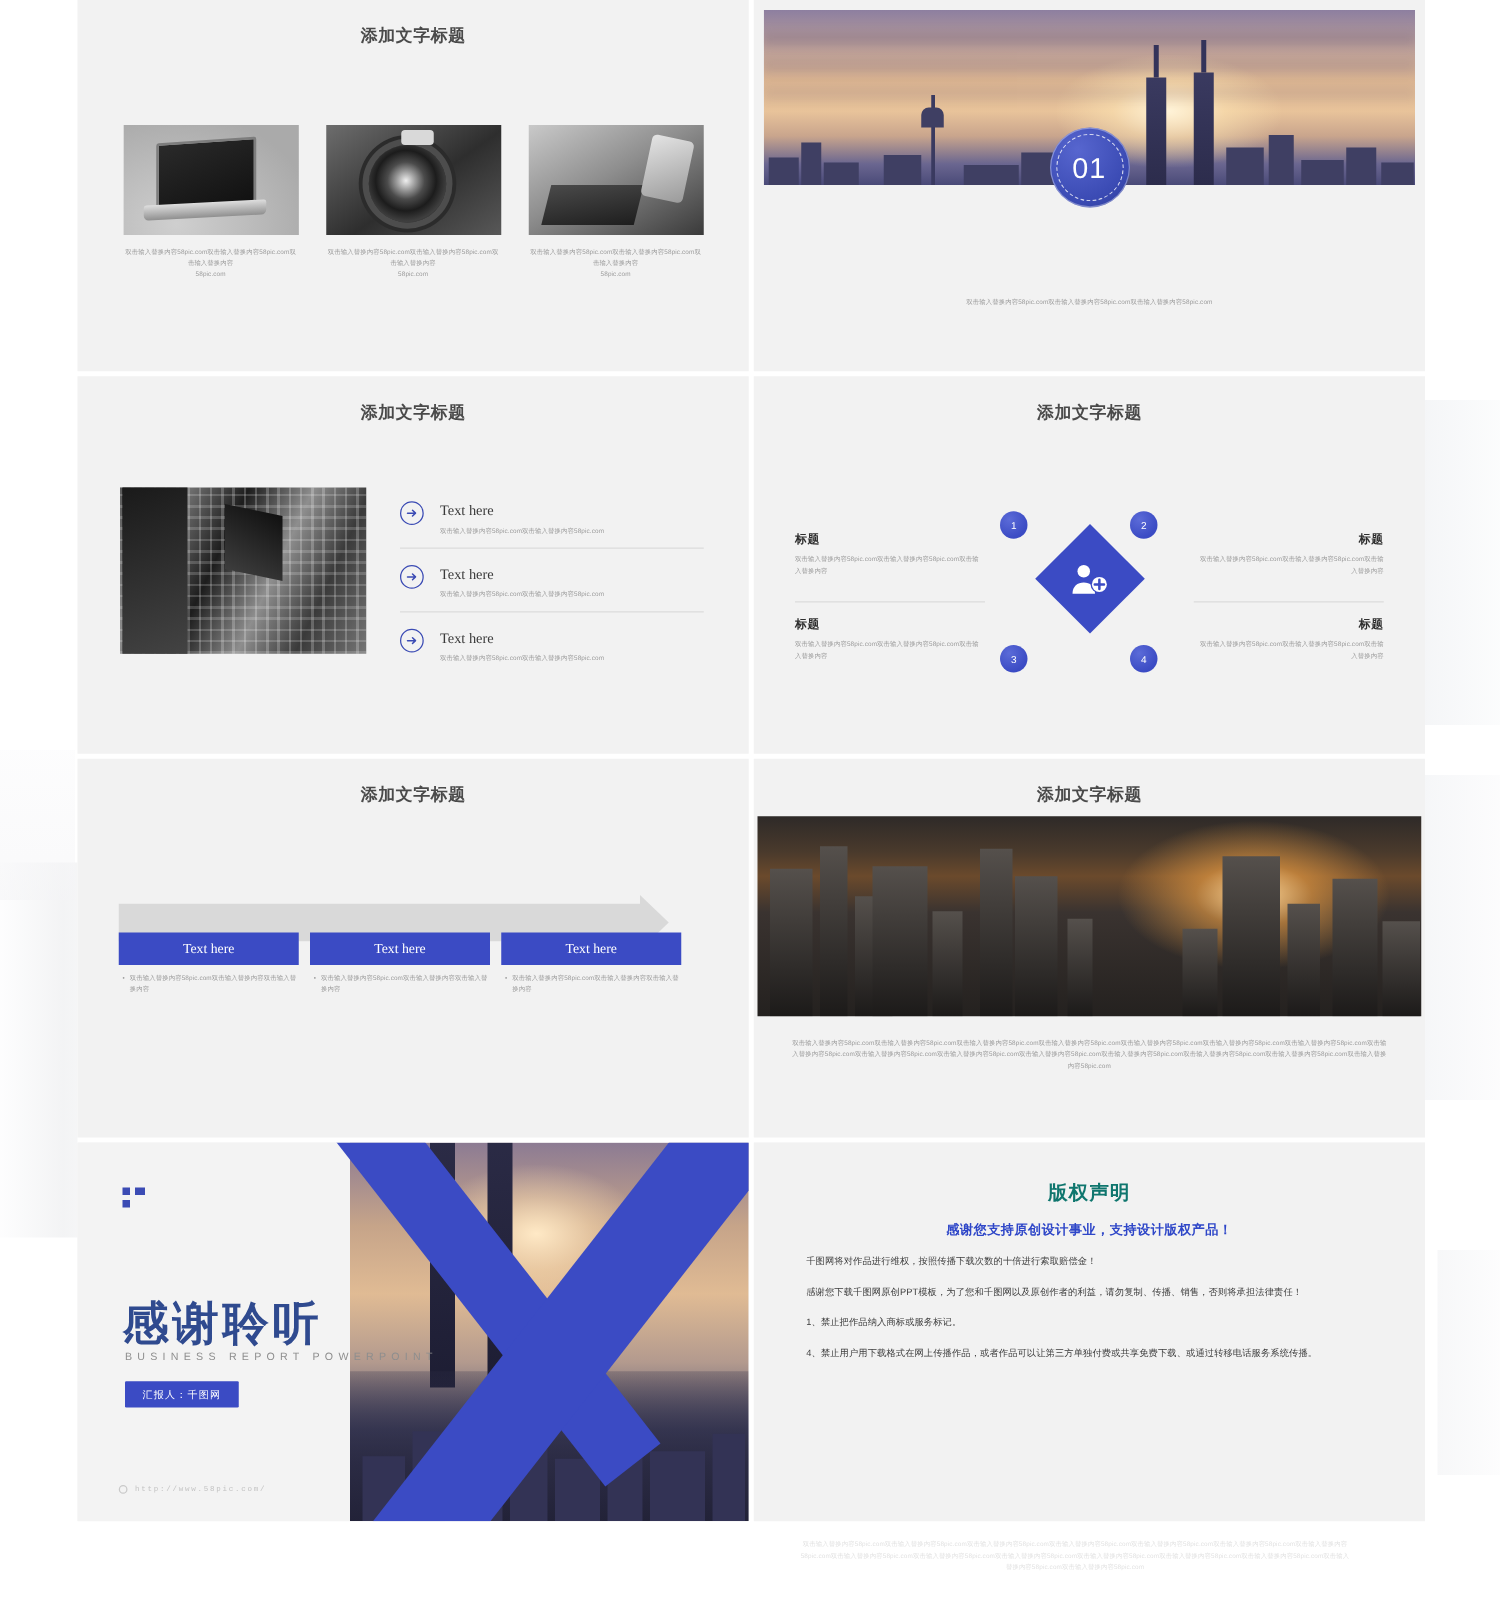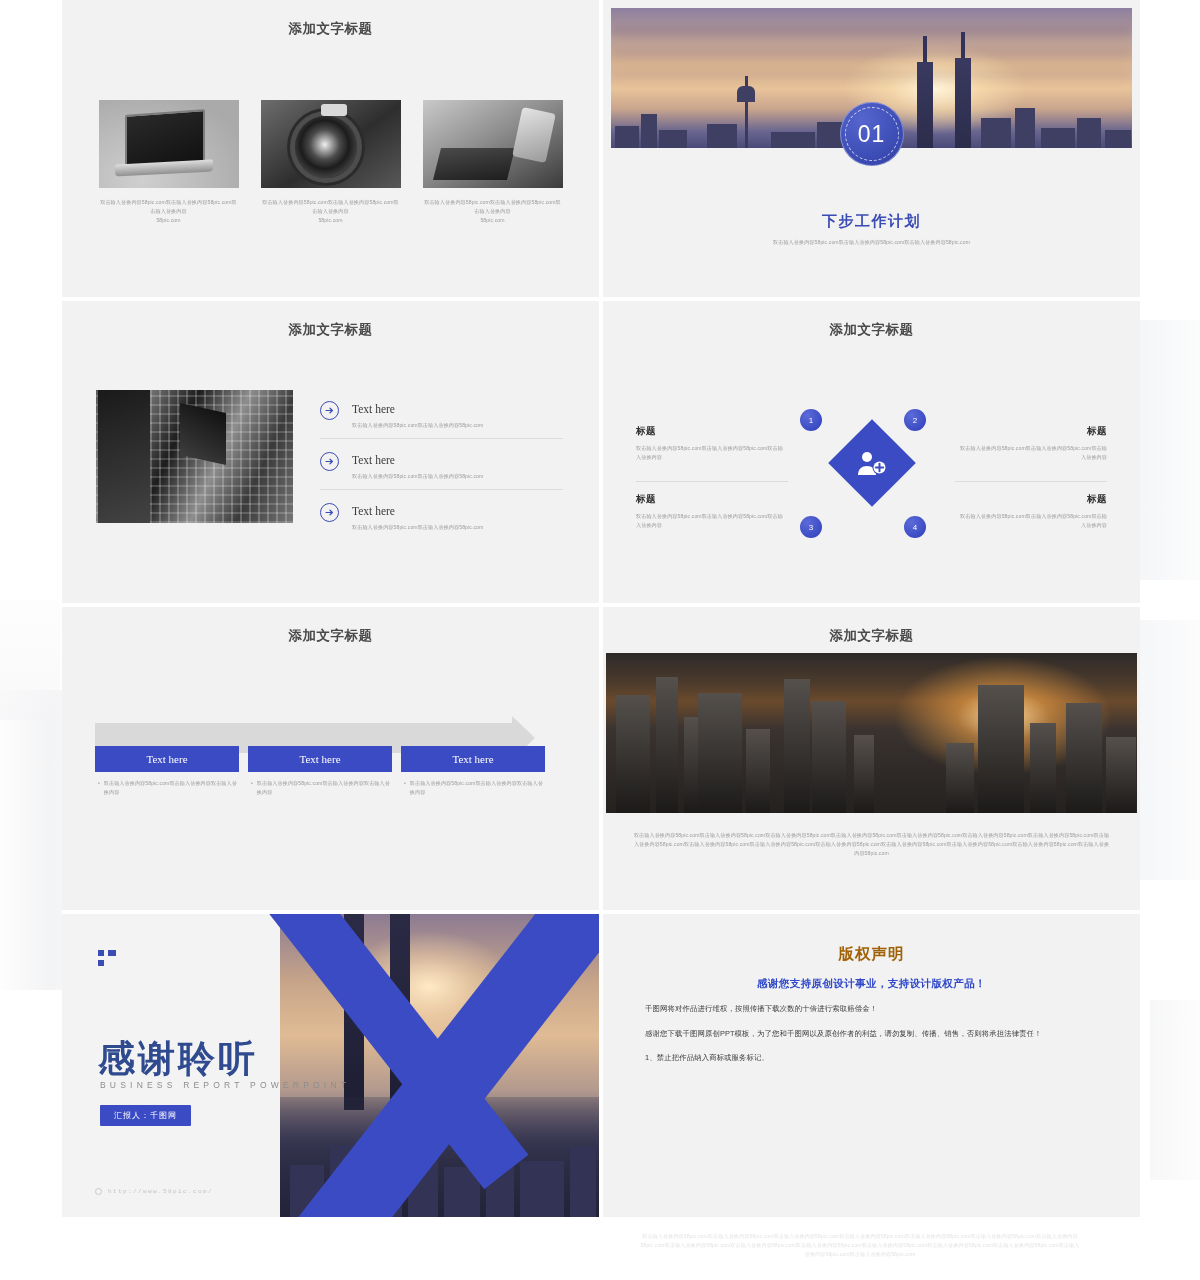--- a/index.html
+++ b/index.html
@@ -183,21 +183,21 @@
     color:#2f4a8f; letter-spacing:3px; }
   .ty-sub { position:absolute; left:38px; top:166px; font-size:8.5px; color:#8e8e8e; letter-spacing:4.2px; }
   .ty-badge { position:absolute; left:38px; top:191px; background:#3b4bc4; color:#fff;
     font-size:8px; padding:5px 14px; letter-spacing:1px; border-radius:1px; }
   .ty-url { position:absolute; left:33px; bottom:22px; display:flex; align-items:center; gap:6px;
     font-size:6px; color:#c3c3c3; letter-spacing:1.4px; font-family:"Liberation Mono", monospace; }
   .ty-url .globe { width:7px; height:7px; border-radius:50%; border:1px solid #c9c9c9; }
 
   
   .cr { position:absolute; inset:0; background:#f2f2f2; padding:0 42px; }
-  .cr-h1 { text-align:center; margin-top:30px; font-size:15.5px; font-weight:bold; color:#a16207; letter-spacing:1px; }
+  .cr-h1 { text-align:center; margin-top:30px; font-size:15.5px; font-weight:bold; color:#0f766e; letter-spacing:1px; }
   .cr-h2 { text-align:center; margin-top:12px; font-size:10.5px; font-weight:bold; color:#2f47c8; letter-spacing:.4px; }
   .cr-p { margin-top:11px; font-size:7.4px; line-height:1.85; color:#3c3c3c; text-align:justify; letter-spacing:.1px; }
 
   .ghost-foot { position:absolute; left:640px; top:1232px; width:440px; text-align:center; opacity:.30; }
 </style>
 </head>
 <body>
 
 <div id="page">
 
@@ -259,21 +259,20 @@
           <div class="twr" style="left:344px;height:90px;"></div>
           <div class="bld" style="left:254px;width:26px;height:34px;"></div>
           <div class="bld" style="left:370px;width:30px;height:30px;"></div>
           <div class="bld" style="left:404px;width:20px;height:40px;"></div>
           <div class="bld" style="left:430px;width:34px;height:20px;"></div>
           <div class="bld" style="left:466px;width:24px;height:30px;"></div>
           <div class="bld" style="left:494px;width:26px;height:18px;"></div>
         </div>
       </div>
       <div class="num-circle">01</div>
-      <div class="sec-title">下步工作计划</div>
       <div class="sec-sub tiny" style="text-align:center;">双击输入替换内容58pic.com双击输入替换内容58pic.com双击输入替换内容58pic.com</div>
     </div>
 
     <div class="slide">
       <div class="slide-title">添加文字标题</div>
       <div class="bld-photo"></div>
       <div class="arr-list">
 
         <div class="arr-item">
           <span class="arr-icon">
@@ -436,20 +435,21 @@
       </div>
     </div>
 
     <div class="slide">
       <div class="cr">
         <div class="cr-h1">版权声明</div>
         <div class="cr-h2">感谢您支持原创设计事业，支持设计版权产品！</div>
         <div class="cr-p">千图网将对作品进行维权，按照传播下载次数的十倍进行索取赔偿金！</div>
         <div class="cr-p">感谢您下载千图网原创PPT模板，为了您和千图网以及原创作者的利益，请勿复制、传播、销售，否则将承担法律责任！</div>
         <div class="cr-p">1、禁止把作品纳入商标或服务标记。</div>
+        <div class="cr-p">4、禁止用户用下载格式在网上传播作品，或者作品可以让第三方单独付费或共享免费下载、或通过转移电话服务系统传播。</div>
       </div>
     </div>
 
   </div>
 
   <div class="ghost-foot tiny" style="text-align:center;">双击输入替换内容58pic.com双击输入替换内容58pic.com双击输入替换内容58pic.com双击输入替换内容58pic.com双击输入替换内容58pic.com双击输入替换内容58pic.com双击输入替换内容58pic.com双击输入替换内容58pic.com双击输入替换内容58pic.com双击输入替换内容58pic.com双击输入替换内容58pic.com双击输入替换内容58pic.com双击输入替换内容58pic.com双击输入替换内容58pic.com双击输入替换内容58pic.com</div>
 
 </div>
 
 </body></html>

